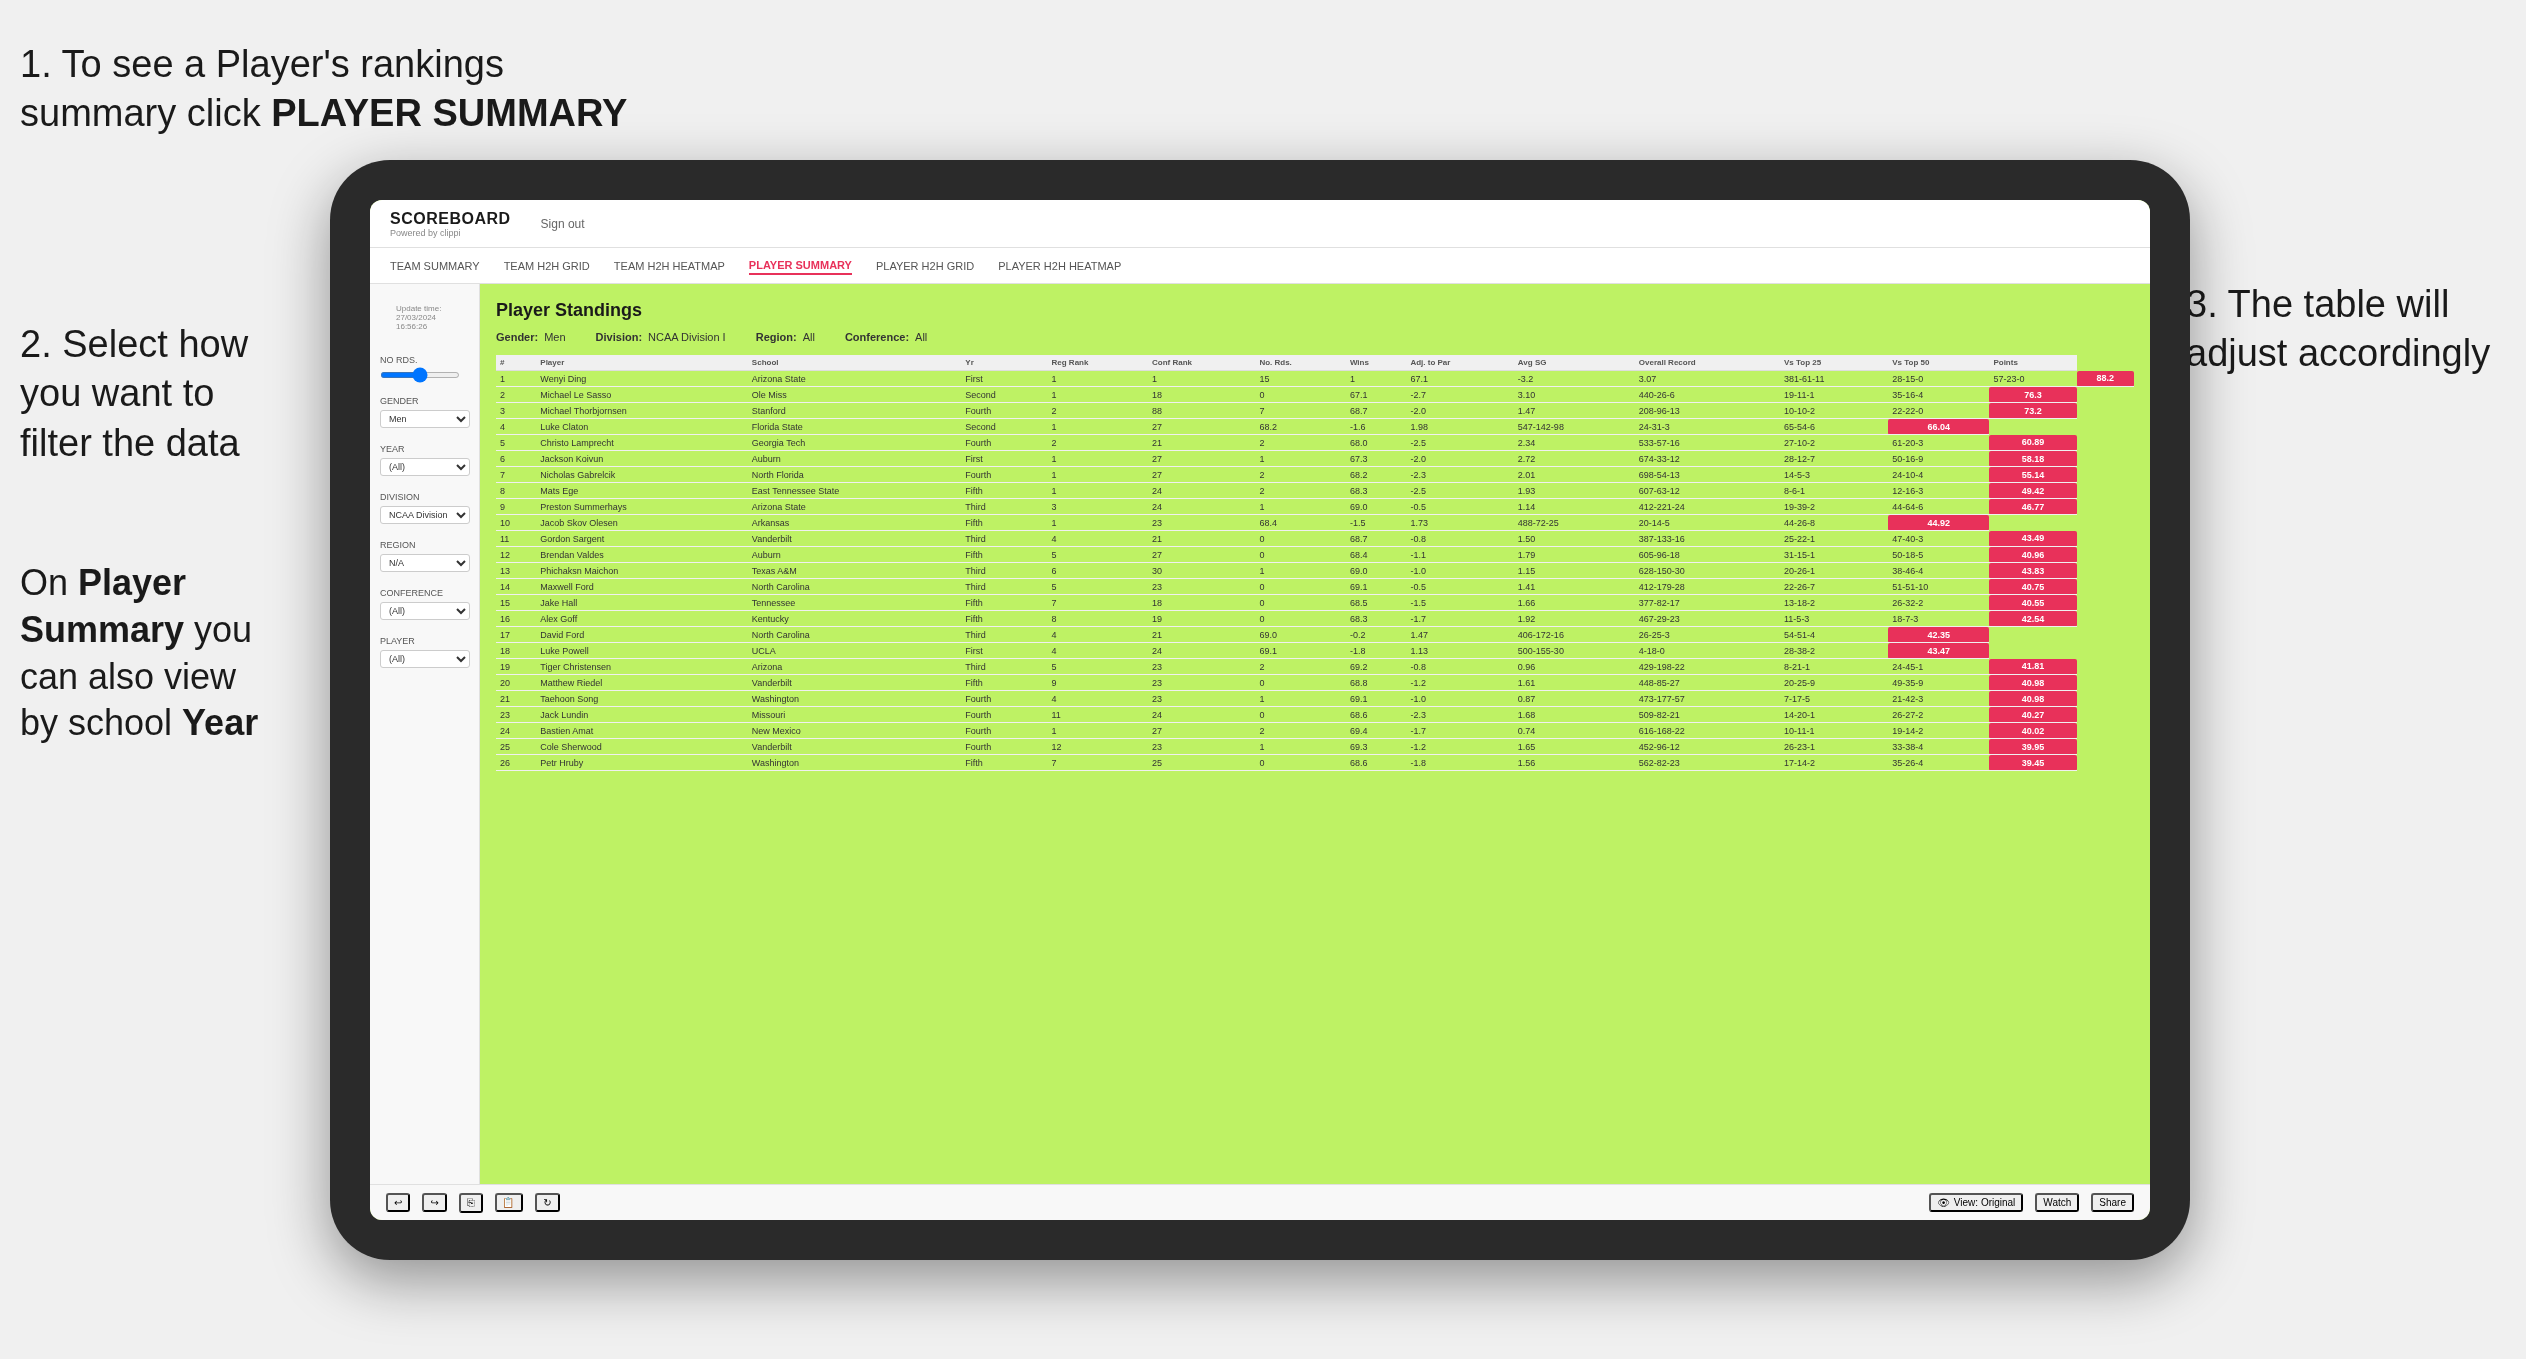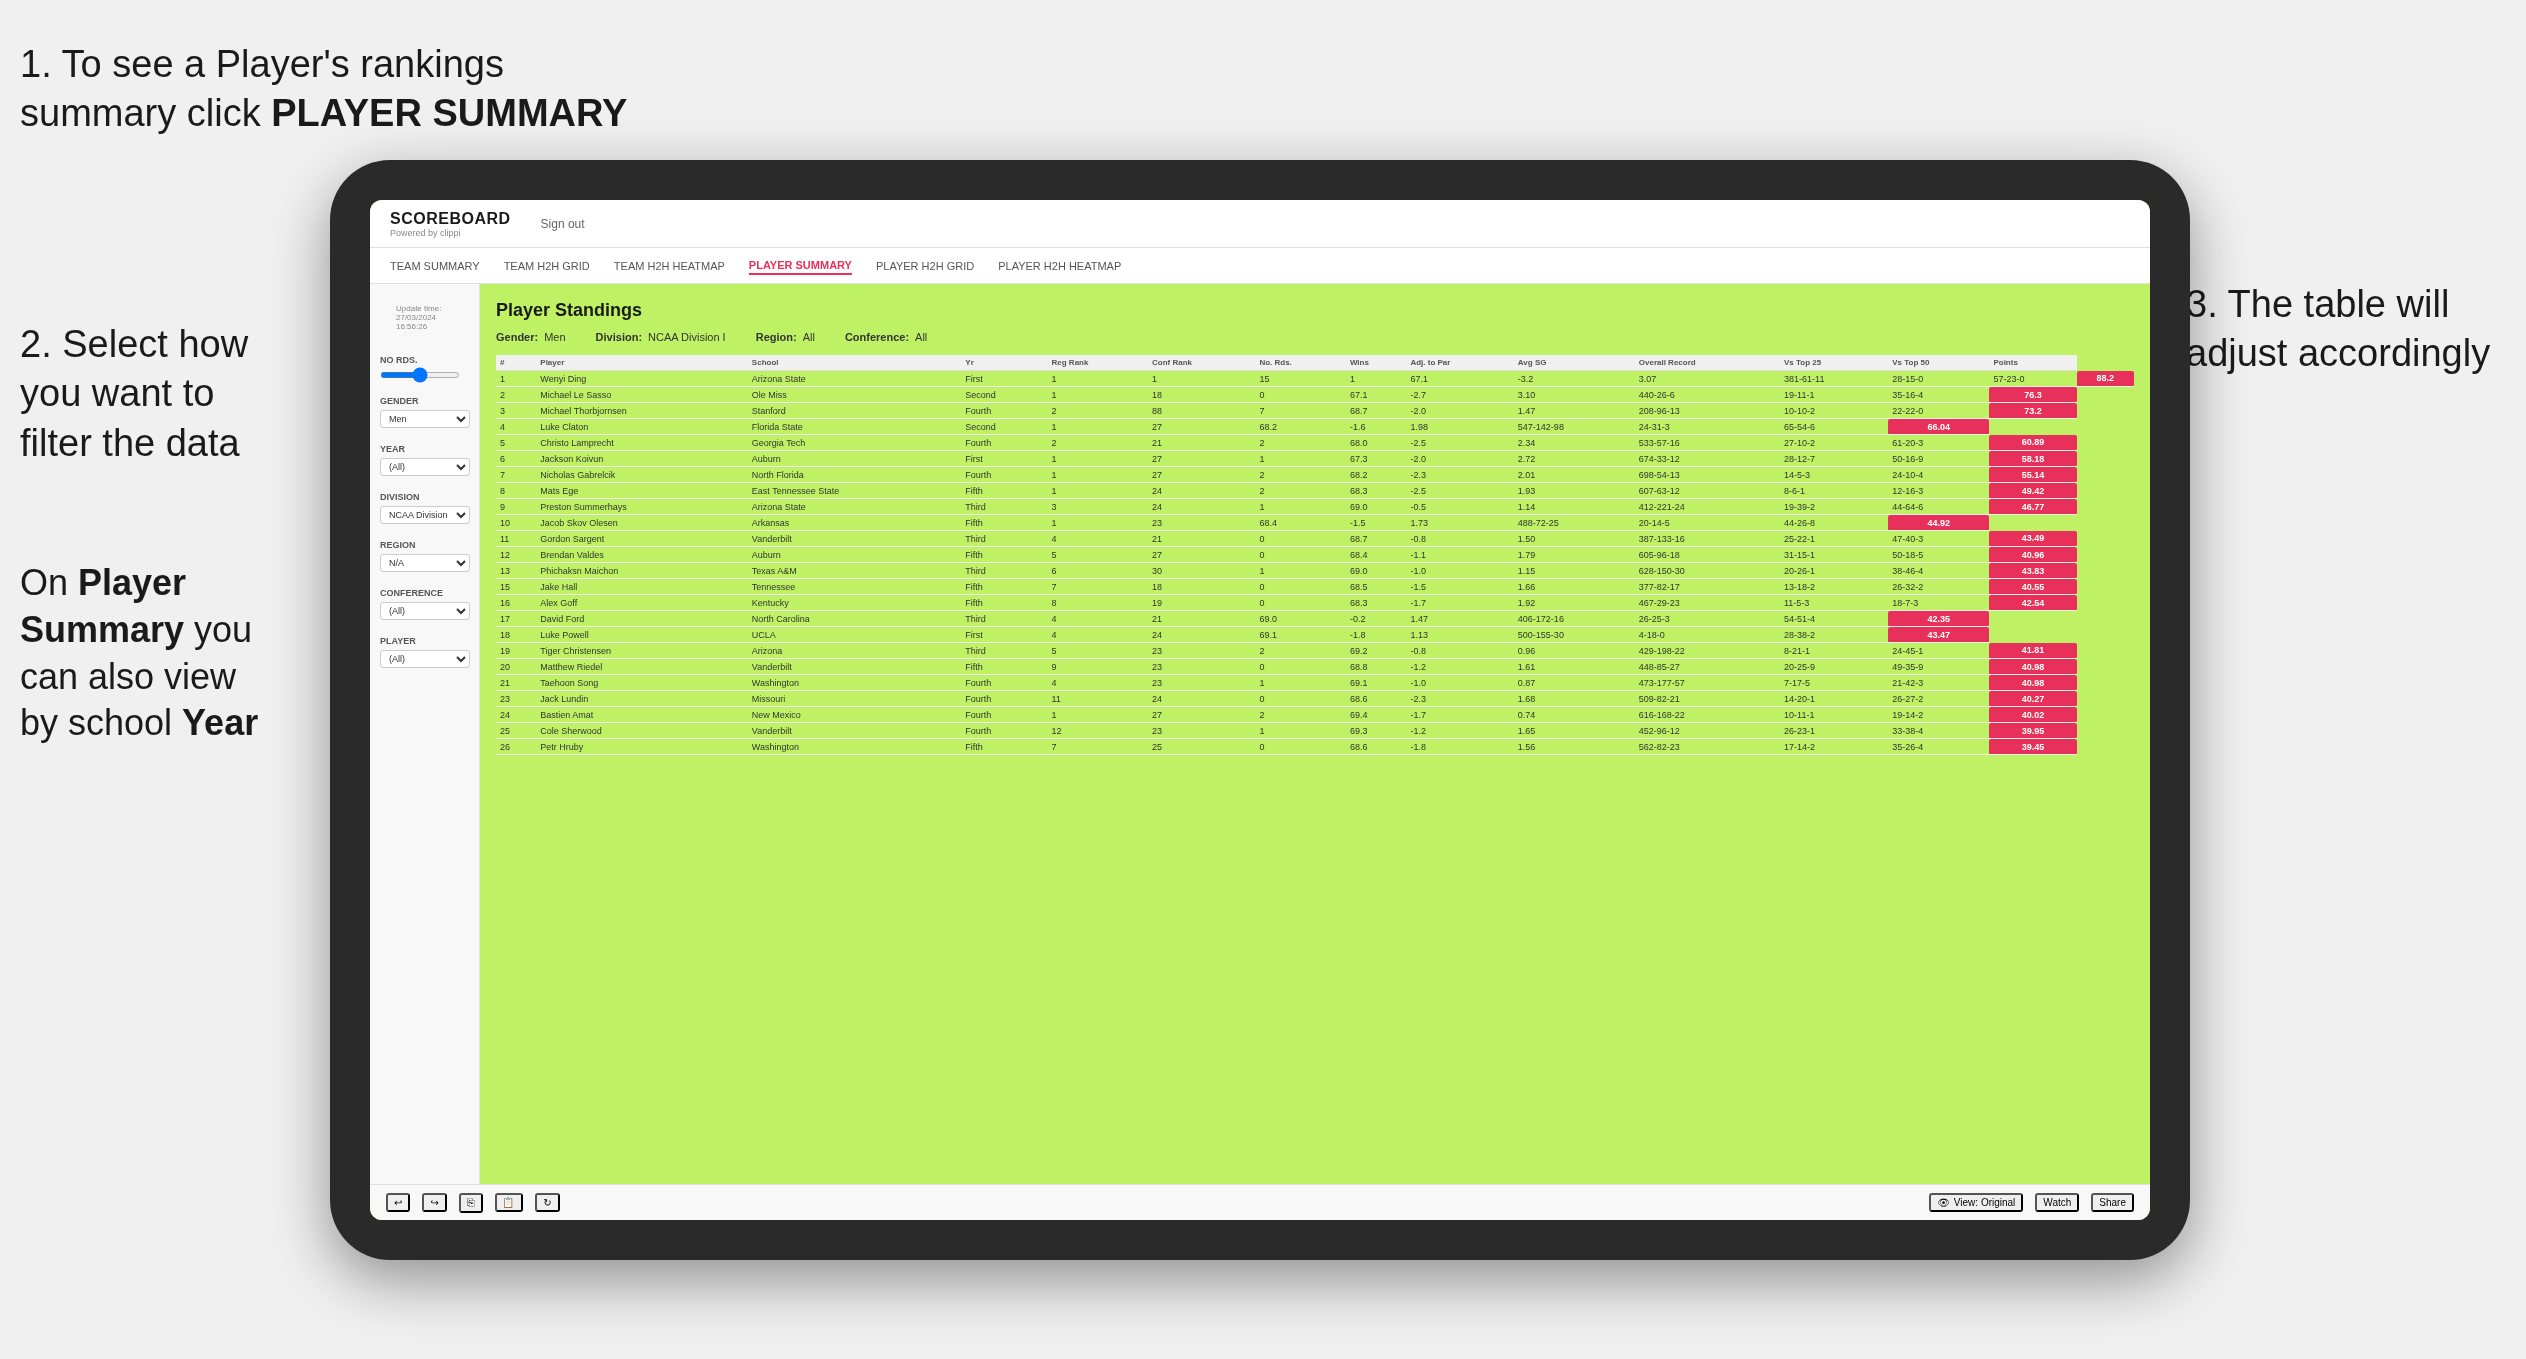--- a/index.html
+++ b/index.html
@@ -167,21 +167,21 @@
       display: flex;
       flex-direction: column;
       gap: 16px;
       flex-shrink: 0;
       font-size: 10px;
     }
 
     .sidebar-section label {
       display: block;
       font-size: 9px;
-      font-weight: 700;
+      font-weight: 400;
       color: #555;
       margin-bottom: 4px;
       text-transform: uppercase;
     }
 
     .sidebar-select {
       width: 90px;
       font-size: 9px;
       padding: 2px 4px;
       border: 1px solid #ccc;
@@ -671,20 +671,36 @@
                 <td>1</td>
                 <td>69.0</td>
                 <td>-1.0</td>
                 <td>1.15</td>
                 <td>628-150-30</td>
                 <td>20-26-1</td>
                 <td>38-46-4</td>
                 <td class="points-cell">43.83</td>
               </tr>
               <tr>
+                <td>14</td>
+                <td>Maxwell Ford</td>
+                <td>North Carolina</td>
+                <td>Third</td>
+                <td>5</td>
+                <td>23</td>
+                <td>0</td>
+                <td>69.1</td>
+                <td>-0.5</td>
+                <td>1.41</td>
+                <td>412-179-28</td>
+                <td>22-26-7</td>
+                <td>51-51-10</td>
+                <td class="points-cell">40.75</td>
+              </tr>
+              <tr>
                 <td>15</td>
                 <td>Jake Hall</td>
                 <td>Tennessee</td>
                 <td>Fifth</td>
                 <td>7</td>
                 <td>18</td>
                 <td>0</td>
                 <td>68.5</td>
                 <td>-1.5</td>
                 <td>1.66</td>

